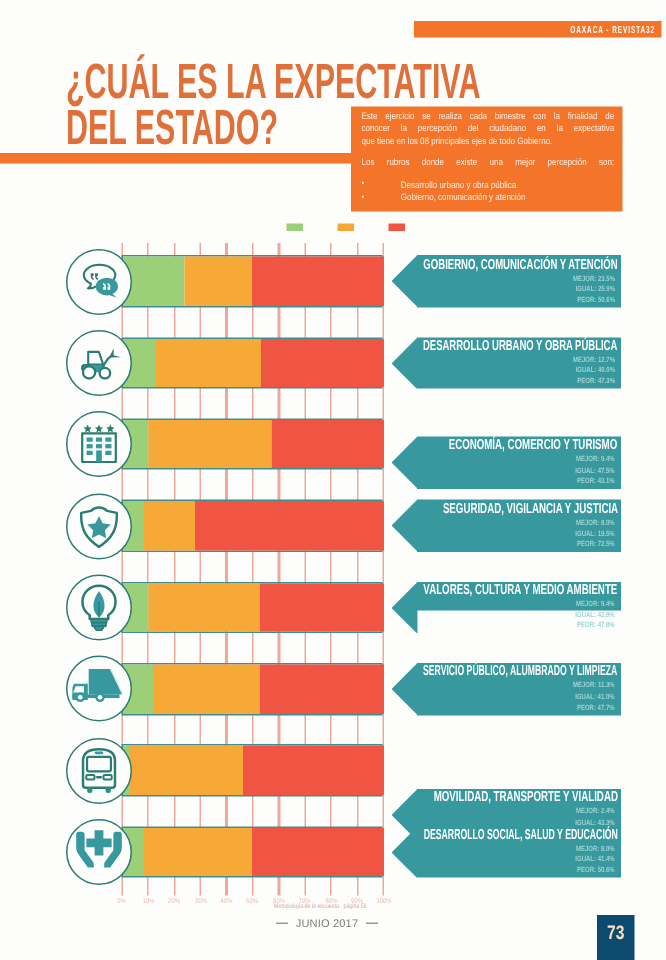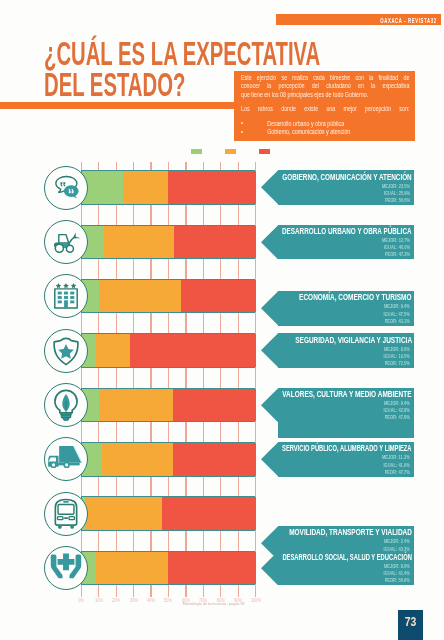--- a/index.html
+++ b/index.html
@@ -278,21 +278,21 @@
    <path d="M22 3.2c-7.9 0-14.3 6.2-14.3 13.9 0 4.8 2.5 9.1 6.3 11.6v3.3h16v-3.3c3.8-2.5 6.3-6.8 6.3-11.6C36.3 9.4 29.9 3.2 22 3.2z" fill="#fdfdfb" stroke="#2B7C72" stroke-width="2.2" stroke-linejoin="round"></path>
    <path d="M22 7.8c-3.2 4.4-4.8 8.6-4.8 12.7 0 4.1 1.6 7.5 4.8 9.9 3.2-2.4 4.8-5.8 4.8-9.9 0-4.1-1.6-8.3-4.8-12.7z" fill="#37999E"></path>
    <path d="M22 30.2V17.4" stroke="#2B7C72" stroke-width="1.1" stroke-linecap="round" fill="none"></path>
    <g fill="#37999E" stroke="#2B7C72" stroke-width="1.4">
      <rect x="15.3" y="32.1" width="13.4" height="2.9" rx="0.5"></rect>
      <rect x="15.9" y="35.2" width="12.2" height="2.9" rx="0.5"></rect>
    </g>
    <path d="M17.6 38.4h8.8l-2.1 3.2h-4.6z" fill="#37999E" stroke="#2B7C72" stroke-width="1.4" stroke-linejoin="round"></path>
   </svg>
       </div>
-      <div class="tag" style="left: 261.3px; top: 387.6px; width: 152.3px; height: 50px;">
+      <div class="tag" style="left: 261.3px; top: 387.6px; width: 152.3px; height: 19px;">
         <div class="tip"><svg width="17.3" height="34.6" viewBox="0 0 17.3 34.6" preserveAspectRatio="none">
             <path d="M17.3 0 L17.3 34.6 L0 17.3 Z" fill="#37999E"></path>
           </svg></div>
         <div class="body"></div>
         <div class="ttl" style="transform: scaleX(0.675);">VALORES, CULTURA Y MEDIO AMBIENTE</div>
         <div class="pcts">
           <div>MEJOR: 9.4%</div>
           <div>IGUAL: 42.8%</div>
           <div>PEOR: 47.8%</div>
         </div>
@@ -382,16 +382,19 @@
       </div>
     </div>
 
   <div id="legend" class="abs">
       <div class="abs legend-sw" style="left: 191.4px; background: rgb(155, 207, 120);"></div>
       <div class="abs legend-sw" style="left: 225.1px; background: rgb(247, 169, 56);"></div>
       <div class="abs legend-sw" style="left: 258.8px; background: rgb(239, 85, 66);"></div>
     </div>
 
   <div id="meta"><span>Metodología de la encuesta - página 58</span></div>
+  <div id="datebar">
+    <span class="dash"></span><span>JUNIO 2017</span><span class="dash"></span>
+  </div>
   <div id="pagebox">
       <span>73</span>
     </div>
 </div>
 
 </body></html>

